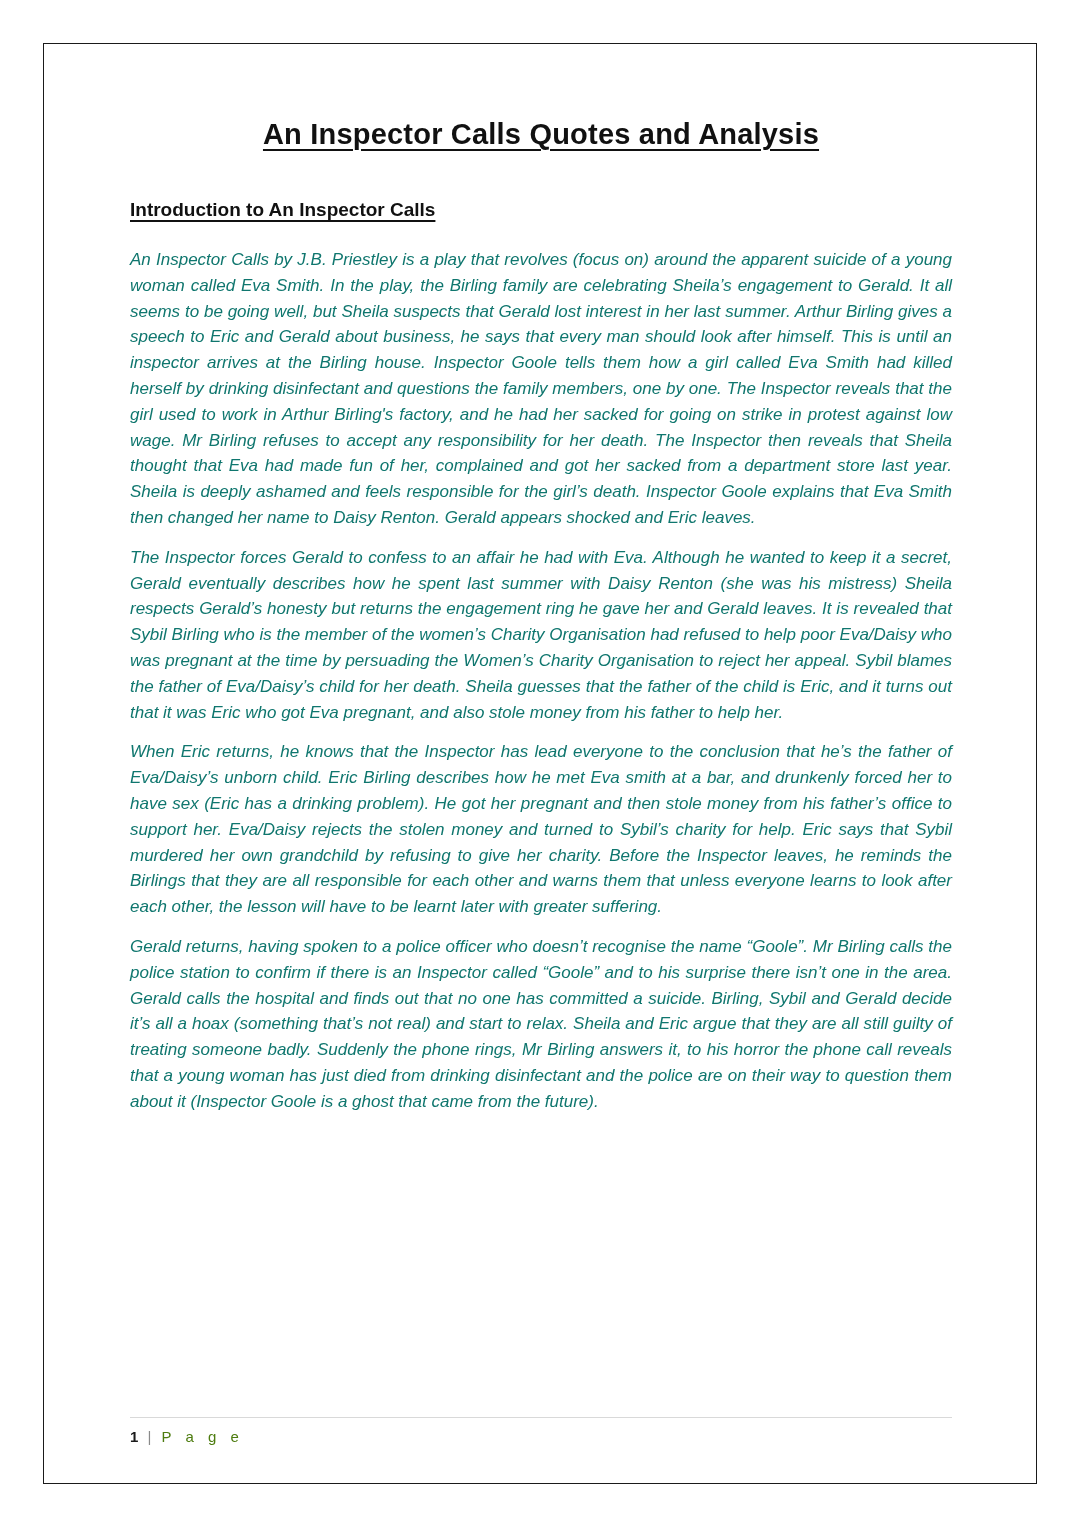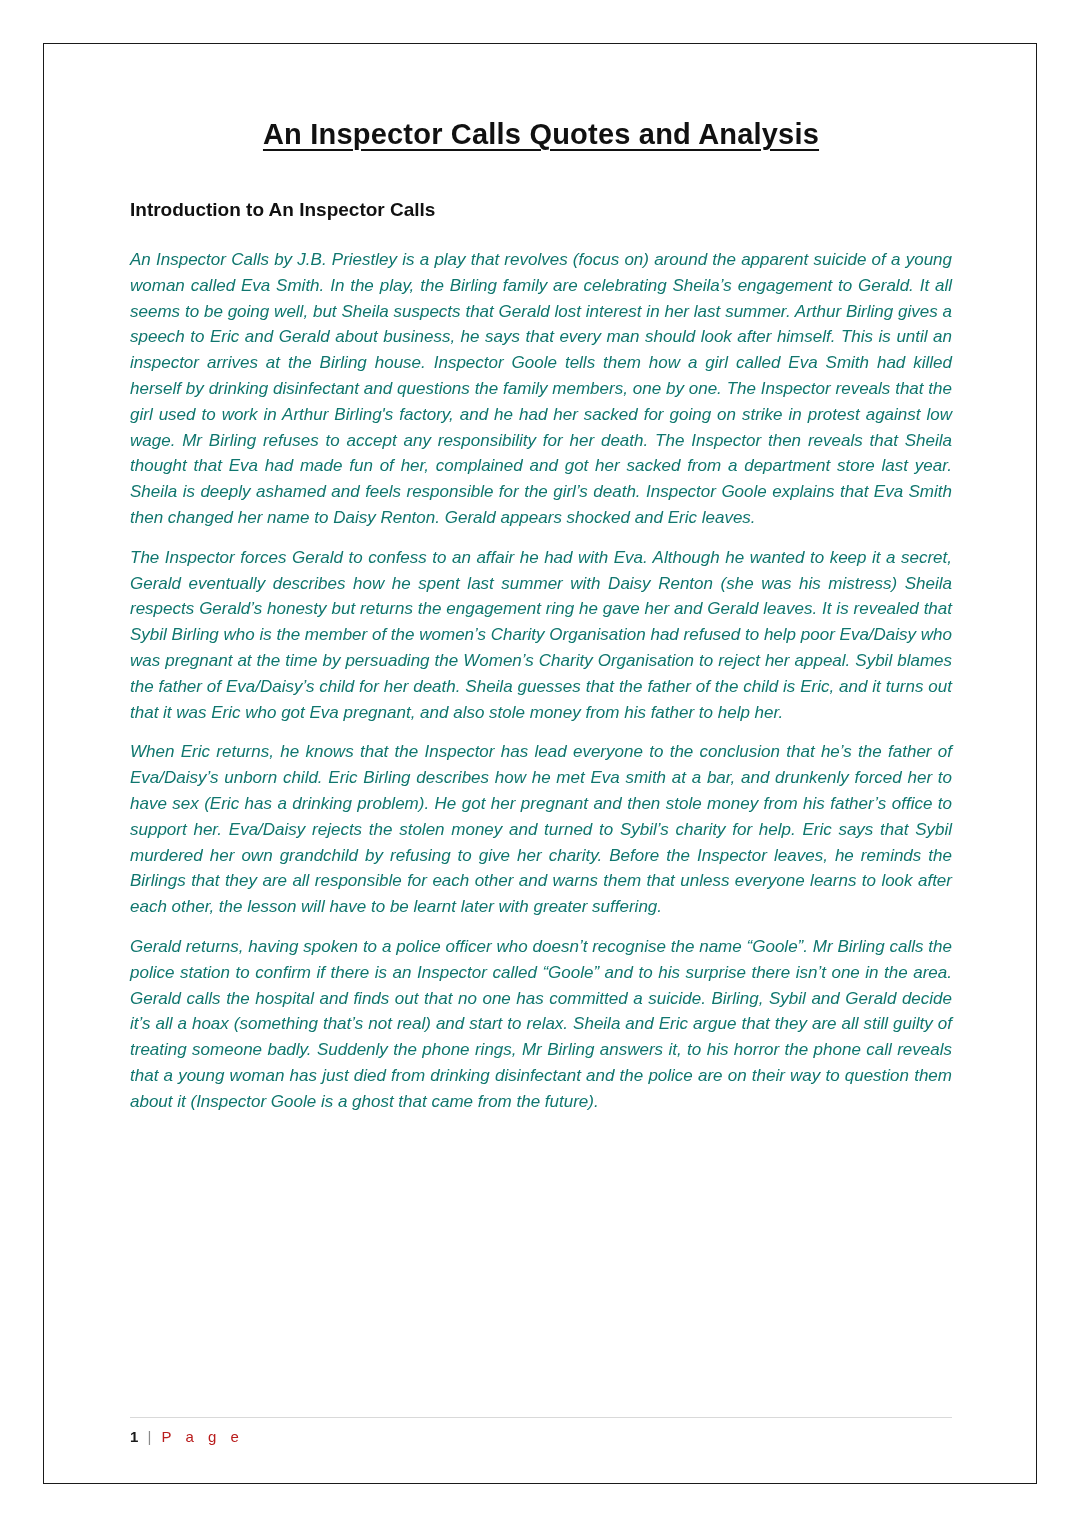--- a/index.html
+++ b/index.html
@@ -38,20 +38,21 @@
     text-decoration: underline;
     text-underline-offset: 5px;
     text-decoration-thickness: 2px;
     margin-bottom: 48px;
     letter-spacing: 0.2px;
   }
   .section-heading {
     font-size: 19px;
     font-weight: 700;
     color: #111111;
+    text-decoration: underline;
     text-underline-offset: 4px;
     text-decoration-thickness: 1.5px;
     margin-bottom: 26px;
   }
   .body-paragraph {
     font-style: italic;
     font-size: 17px;
     line-height: 25.8px;
     text-align: justify;
     color: #0f766e;
@@ -77,21 +78,21 @@
   .footer-text .page-num {
     color: #1a1a1a;
     font-weight: 700;
     letter-spacing: 0;
   }
   .footer-text .sep {
     color: #8a8a8a;
     margin: 0 4px;
   }
   .footer-text .page-word {
-    color: #b91c1c;
+    color: #4d7c0f;
     letter-spacing: 5px;
   }
 </style>
 </head>
 <body>
 
 <div class="page">
   <div class="page-border"></div>
 
   <div class="content">

